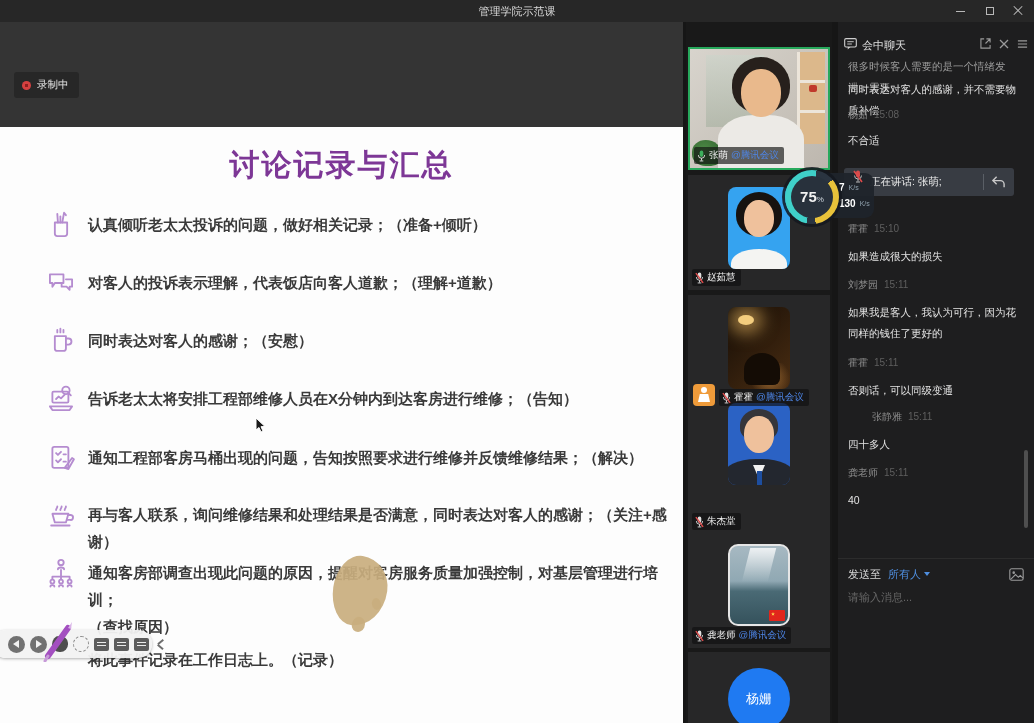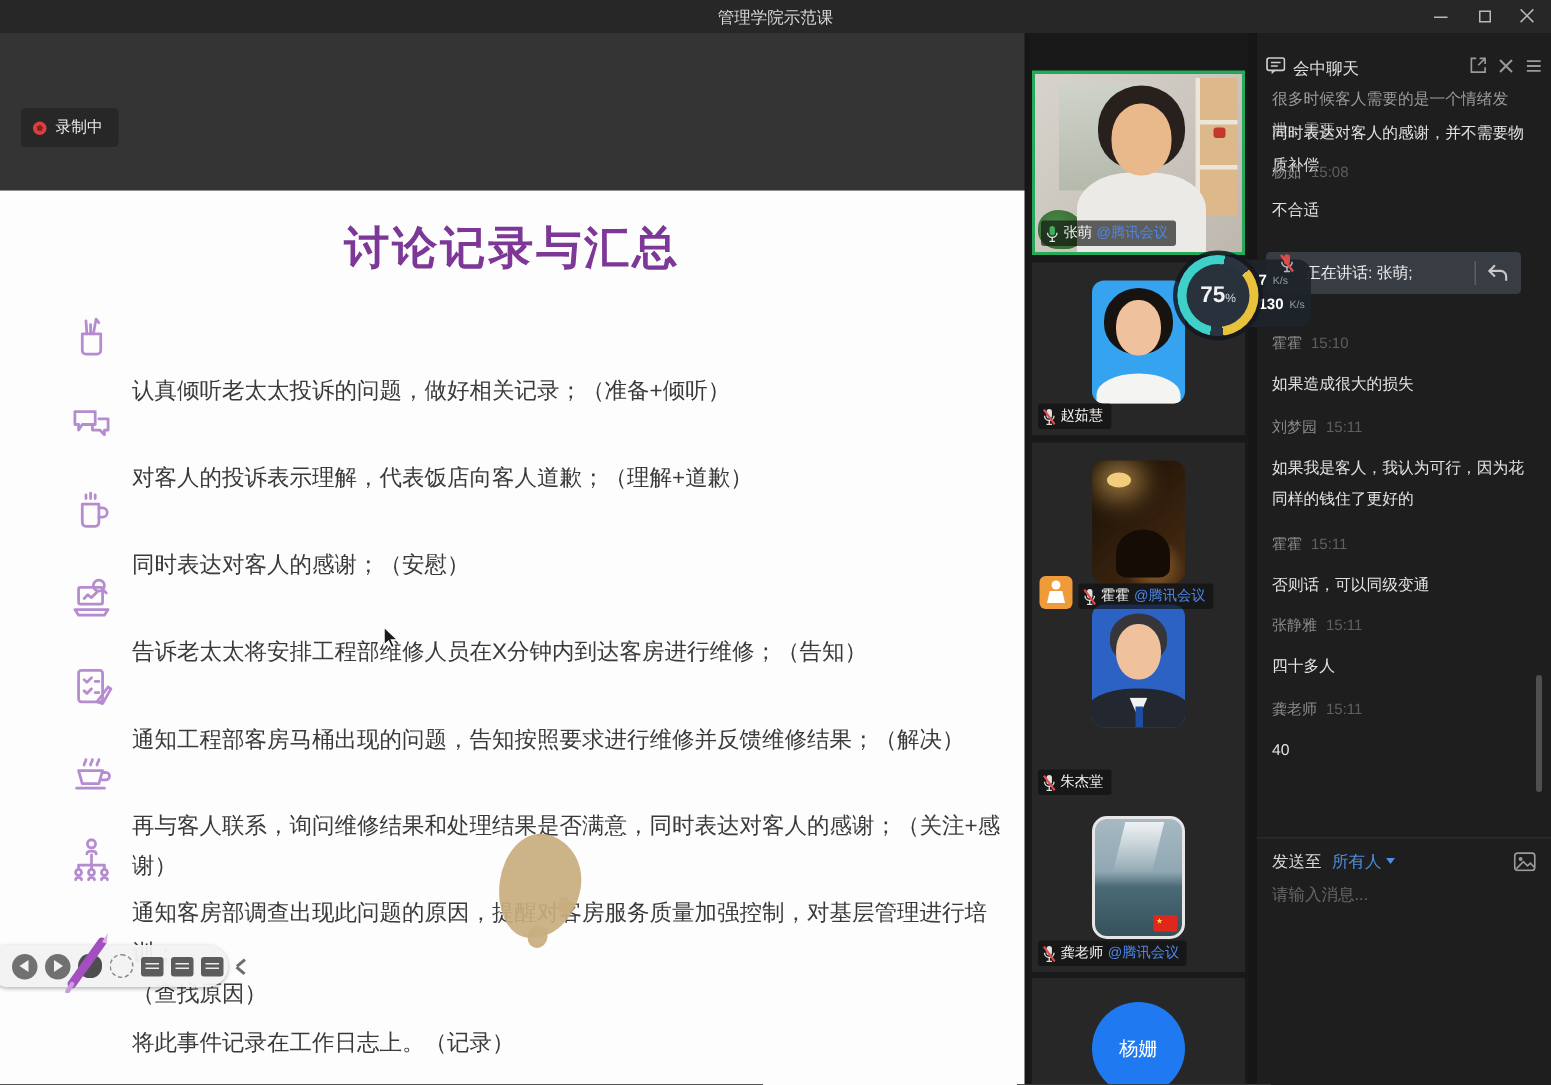--- a/index.html
+++ b/index.html
@@ -19,21 +19,21 @@
 
   
   #share-top { position:absolute; left:0; top:22px; width:683px; height:105px; background:#343434; }
   #rec-badge { position:absolute; left:14px; top:50px; height:26px; padding:0 10px 0 8px; background:#272727; border-radius:3px; display:flex; align-items:center; gap:6px; }
   #rec-dot { width:9px; height:9px; border-radius:50%; background:radial-gradient(circle at 50% 50%, #8d1f1f 0 30%, #d64040 31% 100%); }
   #rec-badge span { font-size:10.5px; color:#e8e8e8; }
 
   #slide { position:absolute; left:0; top:127px; width:683px; height:596px; background:#fdfdfd; }
   #slide-title { position:absolute; left:0; right:0; top:18px; text-align:center; font-size:30px; font-weight:bold; letter-spacing:2px; color:#7d3796; }
   .bullet-icon { position:absolute; left:46px; width:30px; height:32px; }
-  .bullet-text { position:absolute; left:88px; width:585px; font-size:15px; font-weight:400; color:#3a3a3a; line-height:27px; white-space:pre-wrap;margin-top:36px; }
+  .bullet-text { position:absolute; left:88px; width:585px; font-size:15px; font-weight:700; color:#3a3a3a; line-height:27px; white-space:pre-wrap; }
   .bi1{top:82px;} .bt1{top:84px;}
   .bi2{top:140px;} .bt2{top:142px;}
   .bi3{top:198px;} .bt3{top:200px;}
   .bi4{top:256px;} .bt4{top:258px;}
   .bi5{top:315px;} .bt5{top:317px;}
   .bi6{top:372px;} .bt6{top:374px;}
   .bi7{top:430px;} .bt7{top:432px;}
   .bt8{top:519px;}
   .bullet-icon svg { stroke:#b58cd0; fill:none; stroke-width:1.5; stroke-linecap:round; stroke-linejoin:round; }
 
@@ -124,21 +124,21 @@
   .chd-right { margin-left:auto; display:flex; gap:8px; align-items:center; }
   .cmsg-name { position:absolute; left:10px; font-size:10px; color:#7d7d7d; }
   .cmsg-name b { font-weight:normal; color:#8a8a8a; }
   .cmsg-time { font-size:10px; color:#5f5f5f; margin-left:6px; }
   .cmsg-text { position:absolute; left:10px; width:176px; font-size:10.5px; color:#e3e3e3; line-height:21px; }
   .cl { top:34px; } .m0t { top:57px; }
   .m1n { top:86px; } .m1t { top:108px; }
   .m2n { top:200px; } .m2t { top:224px; }
   .m3n { top:256px; } .m3t { top:280px; }
   .m4n { top:334px; } .m4t { top:358px; }
-  .m5n { top:388px; } .m5t { top:412px; }
+  .m5n { top:388px;margin-left:24px; } .m5t { top:412px; }
   .m6n { top:444px; } .m6t { top:468px; }
   #speak-banner { position:absolute; left:6px; top:146px; width:170px; height:28px; background:rgba(58,63,70,.94); border-radius:3px; display:flex; align-items:center; z-index:30; padding-left:26px; }
   #speak-banner .sbtext { font-size:10.5px; color:#ececec; flex:1; }
   #speak-banner .sbdiv { width:1px; height:16px; background:#5a5f66; margin-right:7px; }
   #chat-scrollbar { position:absolute; right:6px; top:428px; width:4px; height:78px; background:#4f4f4f; border-radius:2px; }
   #chat-divider { position:absolute; left:0; top:536px; width:196px; height:1px; background:#2c2c2c; }
   #send-row { position:absolute; left:10px; top:544px; width:176px; height:16px; display:flex; align-items:center; gap:7px; }
   #send-label { font-size:11px; color:#d8d8d8; }
   #send-target { font-size:11px; color:#4f8fe0; display:flex; align-items:center; gap:3px; }
   .caret-down { width:0; height:0; border-left:3.5px solid transparent; border-right:3.5px solid transparent; border-top:4px solid #4f8fe0; }

